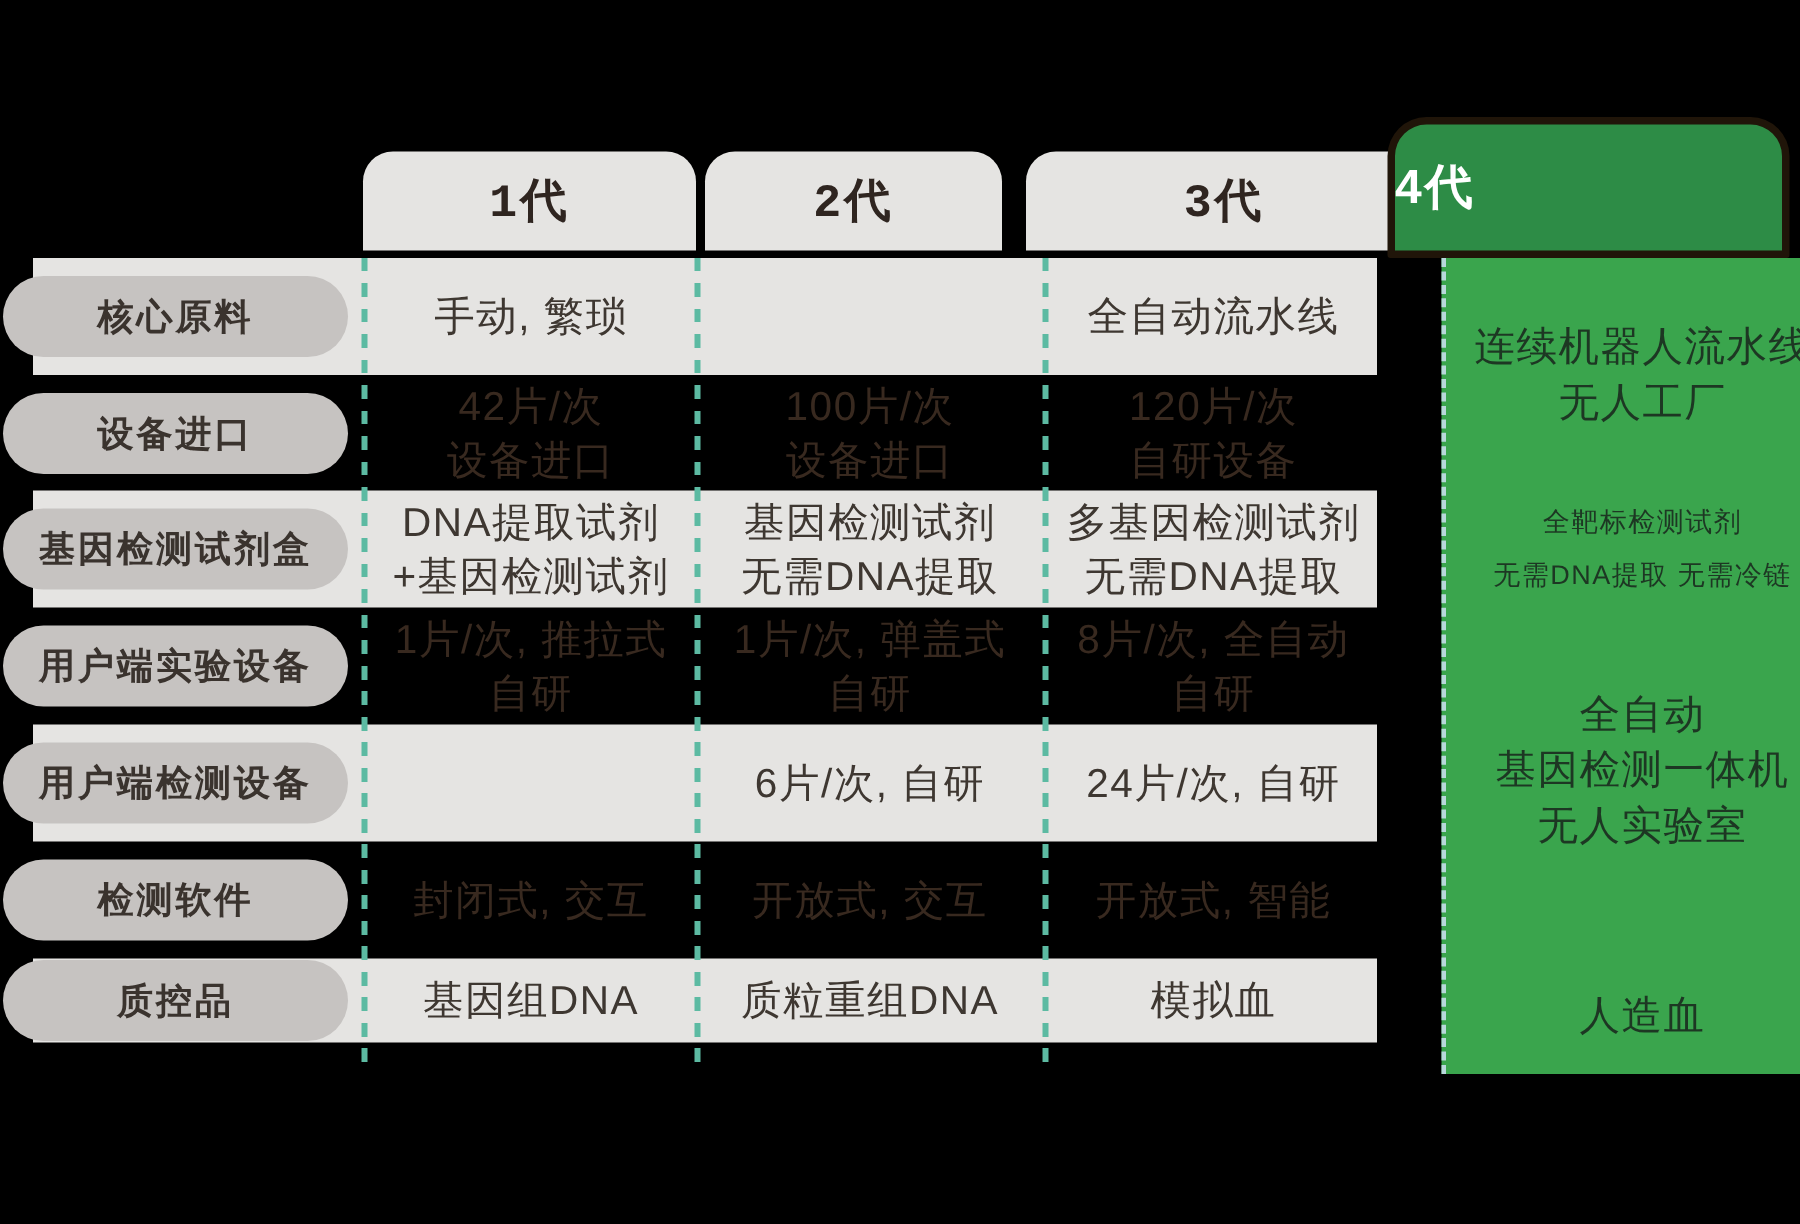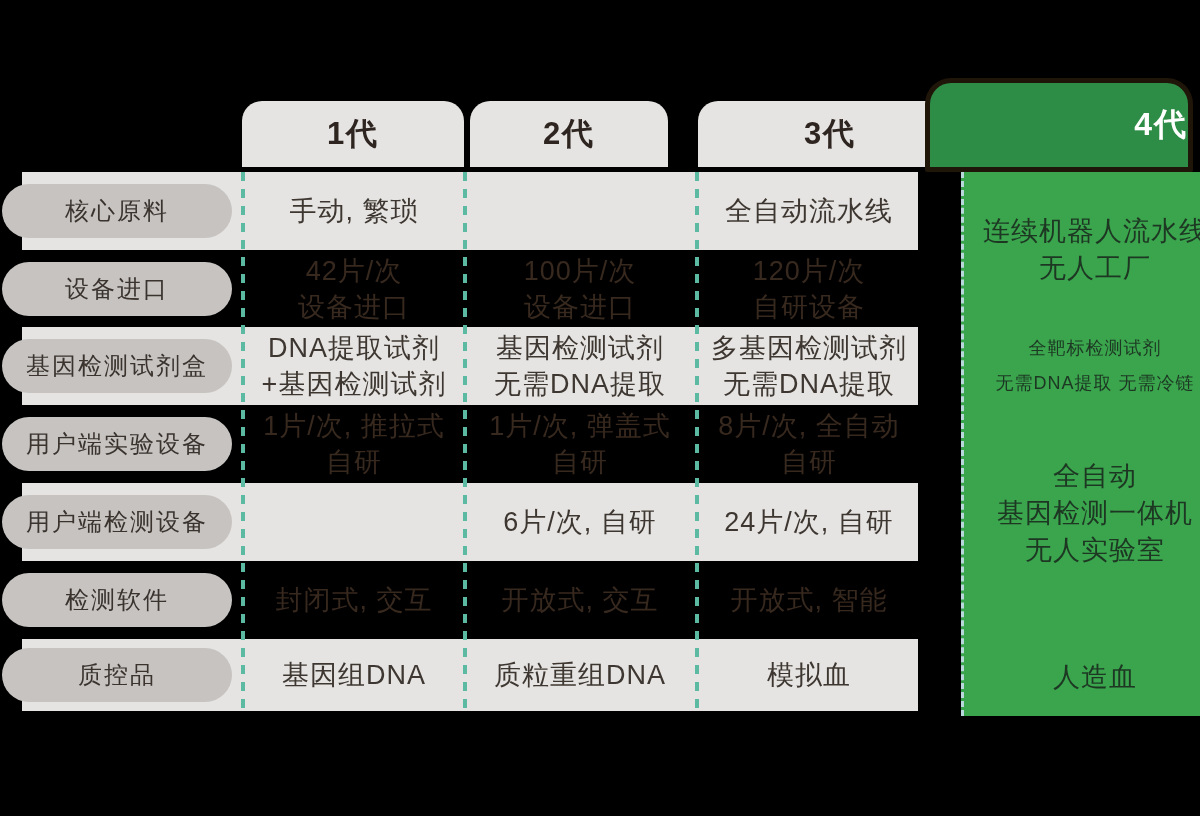--- a/index.html
+++ b/index.html
@@ -11,49 +11,49 @@
   }
   .stage{position:absolute;left:0;top:0;width:1200px;height:816px;}
 
   
   .r0{top:172px;height:78px}
   .r1{top:250px;height:77px}
   .r2{top:327px;height:78px}
   .r3{top:405px;height:78px}
   .r4{top:483px;height:78px}
   .r5{top:561px;height:78px}
-  .r6{top:639px;height:72px}
+  .r6{top:639px;height:56px}
 
   
   .band{position:absolute;left:22px;width:896px;background:#e5e4e2;}
 
   
   .vdash{
     position:absolute;top:172px;height:544px;width:4px;
     background:repeating-linear-gradient(to bottom,#5cbaa2 0px,#5cbaa2 9px,transparent 9px,transparent 17px);
   }
   .d1{left:241px}.d2{left:463px}.d3{left:695px}
 
   
   .hdr{
     position:absolute;top:101px;height:66px;background:#e5e4e2;
     border-radius:20px 20px 0 0;
     display:flex;align-items:center;justify-content:center;
-    font-size:31px;font-weight:700;color:#2f2520;letter-spacing:2px;
+    font-size:31px;font-weight:700;color:#2f2520;letter-spacing:2px;font-family:Liberation Mono, monospace;
   }
   .h1{left:242px;width:222px}
   .h2{left:470px;width:198px}
-  .h3{left:698px;width:264px}
+  .h3{left:684px;width:264px}
 
   
   .hdr4{
     position:absolute;left:925px;top:78px;width:268px;height:94px;
     box-sizing:border-box;background:#2d8c46;
     border:5px solid #201509;border-radius:26px 26px 2px 2px;
-    display:flex;align-items:center;justify-content:flex-end;
+    display:flex;align-items:center;justify-content:flex-start;
     font-size:32px;font-weight:700;color:#ffffff;letter-spacing:2px;
   }
 
   
   .g4body{
     position:absolute;left:925px;top:172px;width:268px;height:544px;
     box-sizing:border-box;background:#3aa54d;
     border-left:3px dashed #b8d8db;border-right:3px dashed #b8d8db;margin-left:36px;
   }
   .g4cell{
@@ -65,21 +65,21 @@
   .g4a{top:0;height:155px}
   .g4b{top:155px;height:78px;font-size:18px;line-height:35px}
   .g4c{top:224px;height:234px}
   .g4d{top:467px;height:77px}
 
   
   .plabel{position:absolute;left:2px;width:230px;display:flex;align-items:center;}
   .pill-body{
     width:100%;height:54px;background:#c6c3c1;border-radius:30px;
     display:flex;align-items:center;justify-content:center;
-    font-size:24px;font-weight:400;color:#3a332e;letter-spacing:2px;
+    font-size:24px;font-weight:700;color:#3a332e;letter-spacing:2px;
   }
 
   
   .cell{
     position:absolute;display:flex;align-items:center;justify-content:center;
     text-align:center;white-space:pre-line;
     font-size:27px;line-height:36px;font-weight:500;letter-spacing:1px;
   }
   .c1{left:246px;width:216px}
   .c2{left:468px;width:224px}

